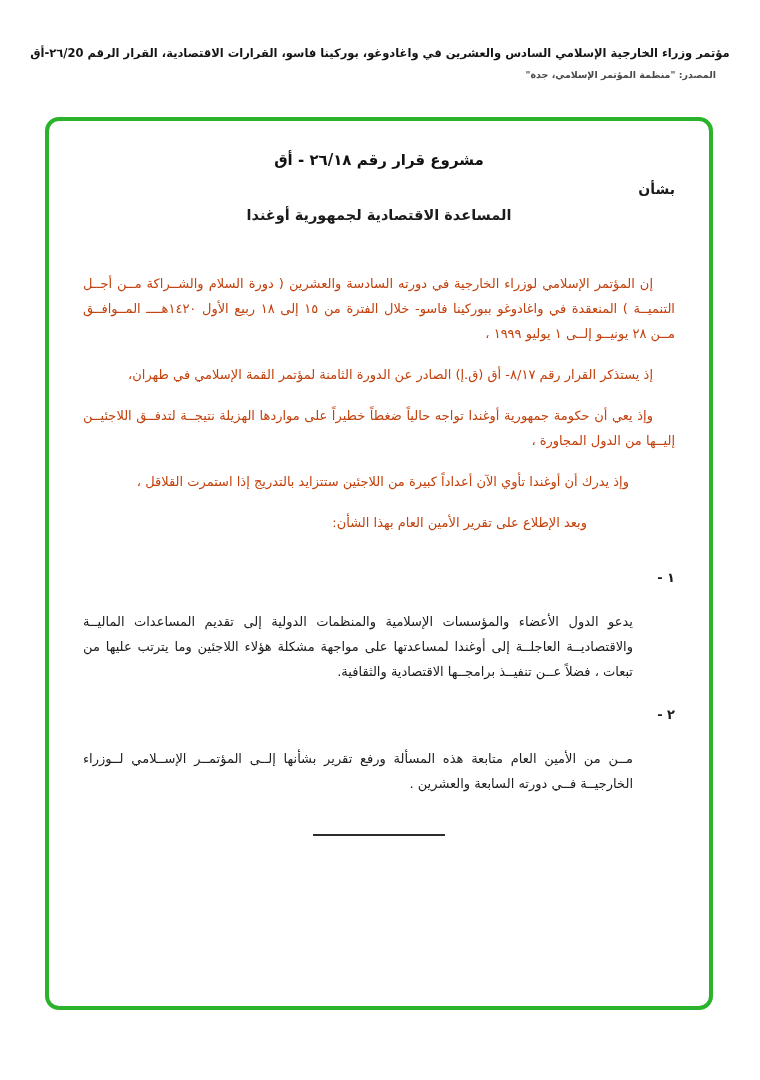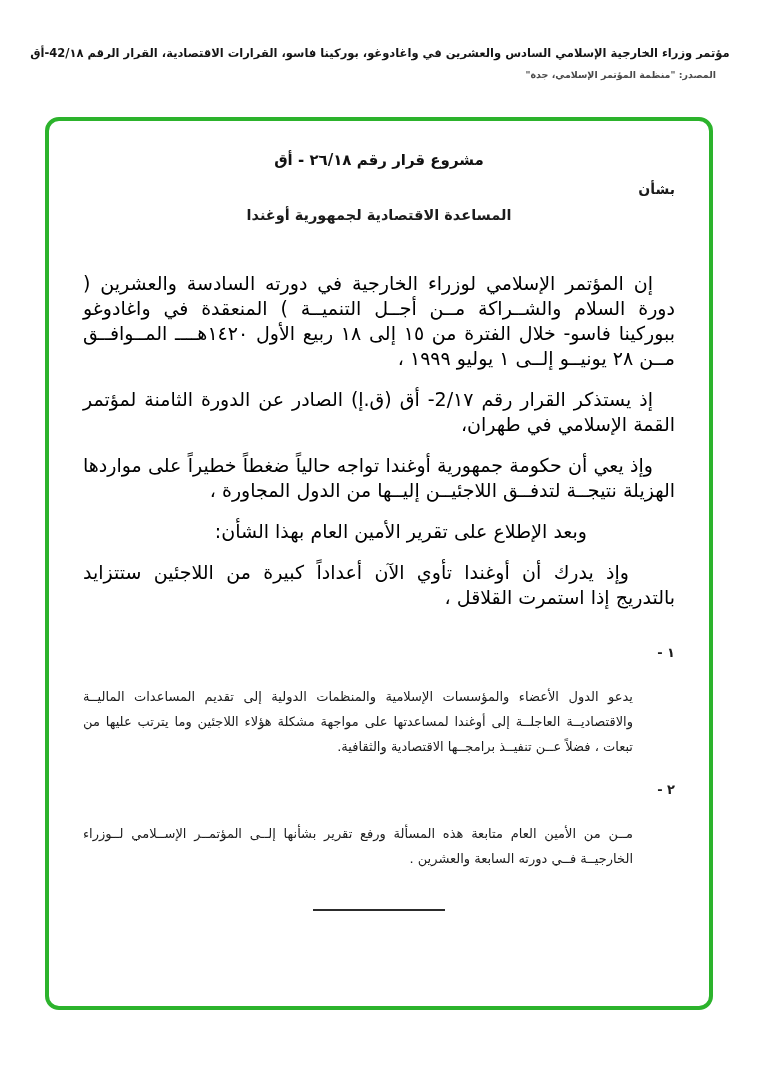--- a/index.html
+++ b/index.html
@@ -63,25 +63,25 @@
     margin: 0 0 10px 0;
   }
   .doc-subject {
     text-align: center;
     font-size: 14.5px;
     font-weight: 700;
     margin: 0 0 48px 0;
   }
 
   .para {
-    font-size: 19px;
+    font-size: 13px;
     line-height: 25px;
     text-align: justify;
     margin: 0 0 16px 0;
-    color: #000000;
+    color: #c2410c;
   }
   .lead { font-weight: 400; }
   .ind-a { text-indent: 22px; }
   .ind-b { text-indent: 46px; }
   .ind-c { text-indent: 88px; }
 
   .items { margin-top: 30px; }
   .item {
     display: flex;
     margin-bottom: 18px;
@@ -103,51 +103,51 @@
 
   .closing-divider {
     width: 132px;
     border-top: 2px solid #2c2c2c;
     margin: 38px auto 0 auto;
   }
 </style>
 </head>
 <body>
 
-<div class="page-header-line">مؤتمر وزراء الخارجية الإسلامي السادس والعشرين في واغادوغو، بوركينا فاسو، القرارات الاقتصادية، القرار الرقم 42/١٨-أق</div>
+<div class="page-header-line">مؤتمر وزراء الخارجية الإسلامي السادس والعشرين في واغادوغو، بوركينا فاسو، القرارات الاقتصادية، القرار الرقم ٢٦/20-أق</div>
 
 <div class="page-source-line">المصدر:  "منظمة المؤتمر الإسلامي، جدة"</div>
 
 <div class="doc-frame" style="border-color: rgb(44, 179, 44);">
 
   <div class="doc-title">مشروع قرار رقم ٢٦/١٨ - أق</div>
 
   <div class="doc-about">بشأن</div>
 
   <div class="doc-subject">المساعدة الاقتصادية لجمهورية أوغندا</div>
 
   <p class="para ind-a">
     <span class="lead"></span><span>إن المؤتمر الإسلامي لوزراء الخارجية في دورته السادسة والعشرين ( دورة السلام والشــراكة مــن أجــل التنميــة ) المنعقدة في واغادوغو ببوركينا فاسو- خلال الفترة من ١٥ إلى ١٨ ربيع الأول ١٤٢٠هــــ المــوافــق مــن ٢٨ يونيــو إلــى ١ يوليو ١٩٩٩ ،</span>
   </p>
 
   <p class="para ind-a">
-    <span class="lead">إذ يستذكر</span><span> القرار رقم 2/١٧- أق (ق.إ) الصادر عن الدورة الثامنة لمؤتمر القمة الإسلامي في طهران،</span>
+    <span class="lead">إذ يستذكر</span><span> القرار رقم ٨/١٧- أق (ق.إ) الصادر عن الدورة الثامنة لمؤتمر القمة الإسلامي في طهران،</span>
   </p>
 
 
   <p class="para ind-a">
     <span class="lead">وإذ يعي</span><span> أن حكومة جمهورية أوغندا تواجه حالياً ضغطاً خطيراً على مواردها الهزيلة نتيجــة لتدفــق اللاجئيــن إليــها من الدول المجاورة ،</span>
   </p>
 
+  <p class="para ind-b">
+    <span class="lead">وإذ يدرك</span><span> أن أوغندا تأوي الآن أعداداً كبيرة من اللاجئين ستتزايد بالتدريج إذا استمرت القلاقل ،</span>
+  </p>
+
   <p class="para ind-c">
     <span class="lead">وبعد الإطلاع</span><span> على تقرير الأمين العام بهذا الشأن:</span>
-  </p>
-
-  <p class="para ind-b">
-    <span class="lead">وإذ يدرك</span><span> أن أوغندا تأوي الآن أعداداً كبيرة من اللاجئين ستتزايد بالتدريج إذا استمرت القلاقل ،</span>
   </p>
 
   <div class="items">
 
     <div class="item">
       <div class="item-num">١ -</div>
       <div class="item-body">
         <span class="lead">يدعو</span><span> الدول الأعضاء والمؤسسات الإسلامية والمنظمات الدولية إلى تقديم المساعدات الماليــة والاقتصاديــة العاجلــة إلى أوغندا لمساعدتها على مواجهة مشكلة هؤلاء اللاجئين وما يترتب عليها من تبعات ، فضلاً عــن تنفيــذ برامجــها الاقتصادية والثقافية.</span>
       </div>
     </div>

